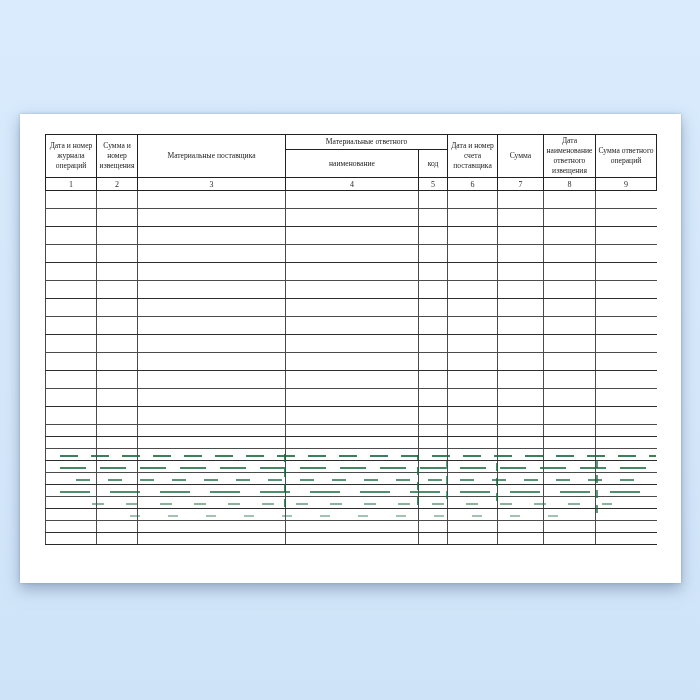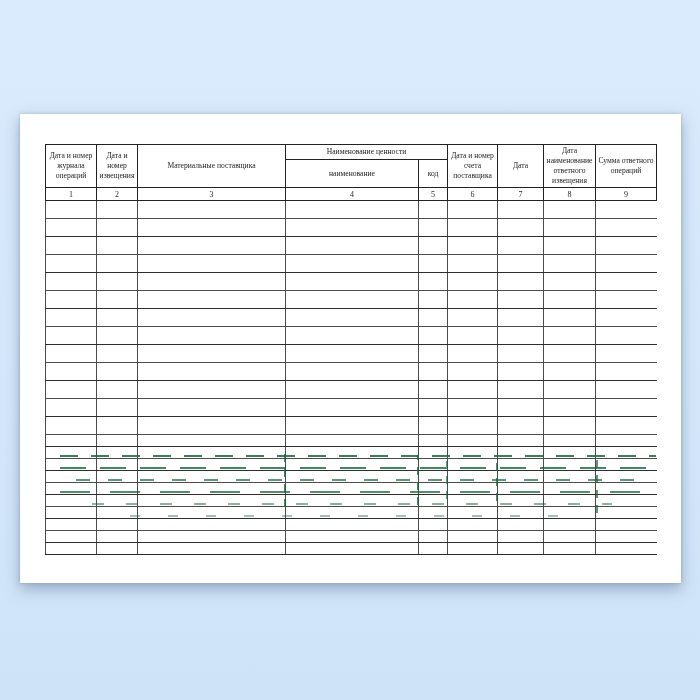--- a/index.html
+++ b/index.html
@@ -7,21 +7,21 @@
     width:700px;height:700px;position:relative;overflow:hidden;
     background:linear-gradient(180deg,#d9ebfc 0%,#d5e8fb 55%,#cfe3f8 100%);
     font-family:"Liberation Serif", serif;
   }
   .paper{
     position:absolute;left:20px;top:114px;width:661px;height:469px;
     background:#fff;
     box-shadow:0 6px 14px rgba(88,112,145,.5), 0 0 3px rgba(100,125,155,.4);
   }
   table.form{
-    position:absolute;left:25px;top:30px;
+    position:absolute;left:25px;top:20px;
     border-collapse:collapse;table-layout:fixed;width:611px;
   }
   .form th,.form td{
     border:1px solid #4b4b4b;padding:1px 2px;margin:0;
     font-weight:normal;color:#1c1c1c;text-align:center;vertical-align:middle;
     overflow:hidden;
   }
   .form thead th,.form thead td{border:1.4px solid #222;}
   .form thead th{font-size:7.6px;line-height:1.3;}
   tr.grp{height:15px;}
@@ -71,25 +71,25 @@
         <col style="width:133px">
           <col style="width:29px">
           <col style="width:50px">
         <col style="width:46px">
           <col style="width:52px">
           <col style="width:61px">
       </colgroup>
       <thead>
         <tr class="grp">
           <th rowspan="2">Дата и номер журнала операций</th>
-          <th rowspan="2">Дата и номер извещения</th>
+          <th rowspan="2">Сумма и номер извещения</th>
           <th rowspan="2">Материальные поставщика</th>
-          <th colspan="2">Наименование ценности</th>
+          <th colspan="2">Материальные ответного</th>
           <th rowspan="2">Дата и номер счета поставщика</th>
-          <th rowspan="2">Дата</th>
+          <th rowspan="2">Сумма</th>
           <th rowspan="2">Дата наименование ответного извещения</th>
           <th rowspan="2">Сумма ответного операций</th>
         </tr>
         <tr class="sub">
           <th>наименование</th>
           <th>код</th>
         </tr>
         <tr class="nums">
           <td>1</td>
           <td>2</td>

